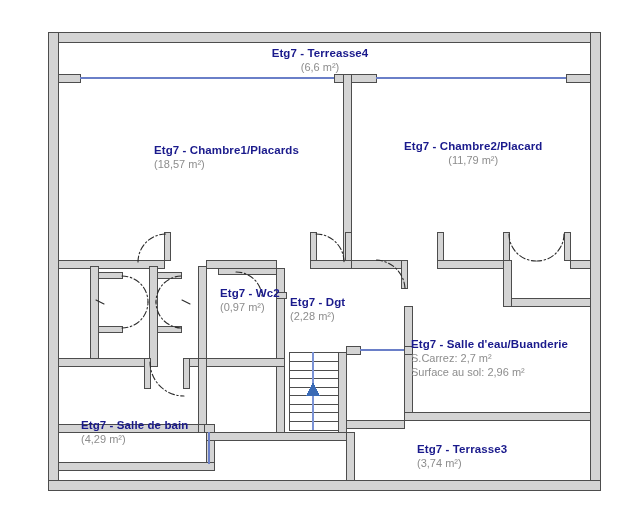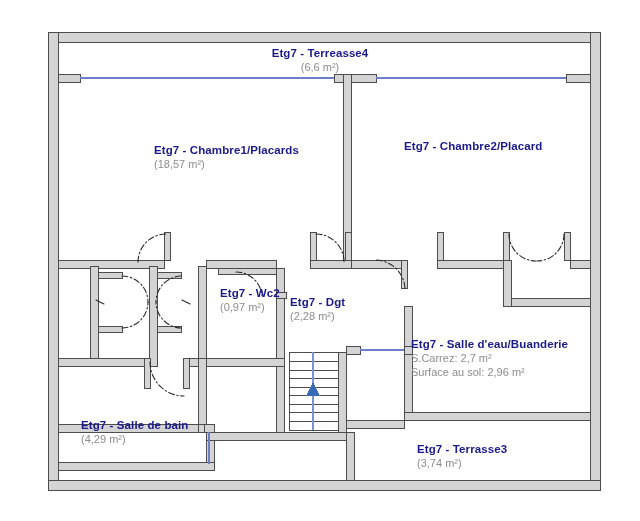--- a/index.html
+++ b/index.html
@@ -193,20 +193,21 @@
     <span class="rl-area">(6,6 m²)</span>
   </div>
 
   <div class="room-label" style="left:114px; top:143px;margin-left:40px;">
     <span class="rl-name">Etg7 - Chambre1/Placards</span>
     <span class="rl-area">(18,57 m²)</span>
   </div>
 
   <div class="room-label" style="left:404px; top:139px;text-align:center;">
     <span class="rl-name">Etg7 - Chambre2/Placard</span>
+    <span class="rl-area">(11,79 m²)</span>
   </div>
 
   <div class="room-label" style="left:220px; top:286px;">
     <span class="rl-name">Etg7 - Wc2</span>
     <span class="rl-area">(0,97 m²)</span>
   </div>
 
   <div class="room-label" style="left:290px; top:295px;">
     <span class="rl-name">Etg7 - Dgt</span>
     <span class="rl-area">(2,28 m²)</span>

